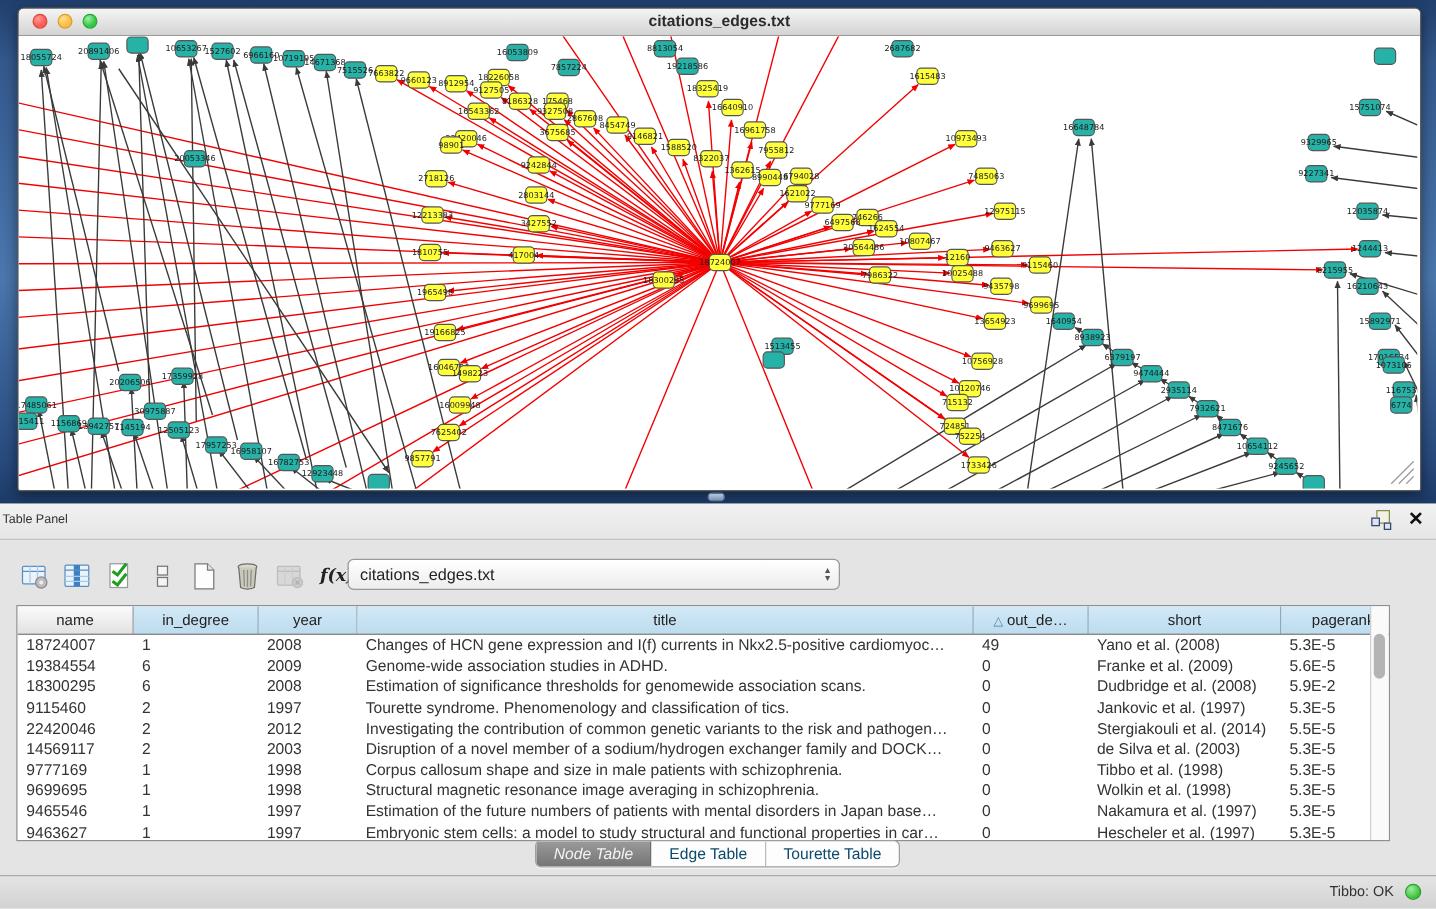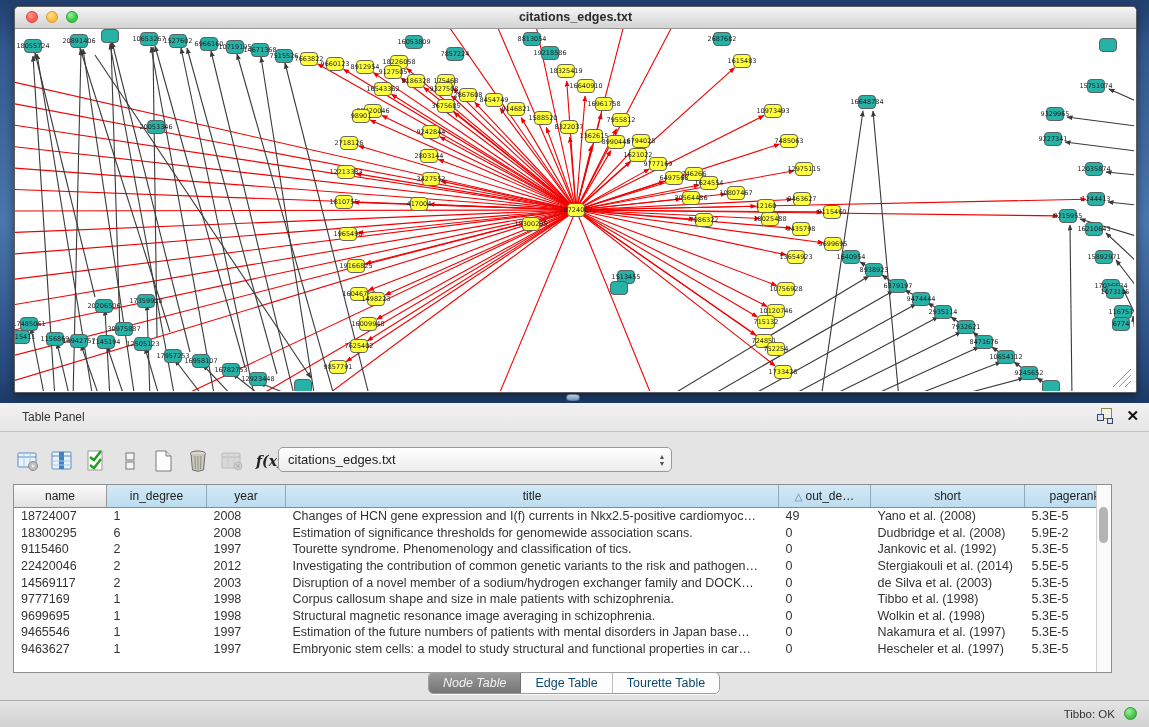--- a/index.html
+++ b/index.html
@@ -21,21 +21,21 @@
   .tl.yel{left:31px;background:radial-gradient(circle at 35% 30%,#ffe092,#fdbc40 60%);border:1px solid #d59f2b;box-sizing:border-box;}
   .tl.grn{left:51px;background:radial-gradient(circle at 35% 30%,#9ef2a0,#33c748 60%);border:1px solid #27a334;box-sizing:border-box;}
   .canvas{position:relative;width:1119px;height:362px;background:#fff;overflow:hidden;}
   .canvas svg{display:block;}
   .splitter-dimple{position:absolute;left:566px;top:394px;width:14px;height:7px;border-radius:4px;
             background:linear-gradient(180deg,#b9c9de,#7d96b6);border:1px solid #5e7796;box-sizing:border-box;}
   
   .table-panel{position:absolute;left:0;top:403px;width:1149px;height:297px;background:#e4e4e4;}
   .panel-header{position:relative;height:28px;background:linear-gradient(180deg,#f1f1f1,#e6e6e6);
             border-bottom:1px solid #c3c3c3;}
-  .panel-header .ph-title{position:absolute;left:22px;top:7px;font-size:12px;color:#333;}
+  .panel-header .ph-title{position:absolute;left:2px;top:7px;font-size:10px;color:#333;}
   .ph-icons{position:absolute;right:10px;top:5px;display:flex;gap:14px;align-items:center;}
   .float-ic{width:15px;height:15px;position:relative;}
   .float-ic .sq1{position:absolute;left:4px;top:0;width:9px;height:9px;border:1px solid #8a8a52;background:#f2f2e4;}
   .float-ic .sq2{position:absolute;left:0;top:6px;width:5px;height:5px;border:1px solid #32466e;background:#dde4f0;}
   .float-ic .sq3{position:absolute;left:10px;top:10px;width:4px;height:4px;border:1px solid #32466e;background:#dde4f0;}
   .close-x{font-size:15px;font-weight:700;color:#111;line-height:15px;}
   
   .tp-toolbar{position:absolute;left:14px;top:40px;height:36px;display:flex;align-items:center;}
   .tbtn{width:28px;height:28px;margin-right:6px;display:flex;align-items:center;justify-content:center;}
   .fx-label{font-family:"DejaVu Serif",serif;font-style:italic;font-weight:700;font-size:14px;color:#222;margin:0 4px;}
@@ -828,36 +828,46 @@
               <td>18724007</td>
               <td>1</td>
               <td>2008</td>
               <td>Changes of HCN gene expression and I(f) currents in Nkx2.5-positive cardiomyoc…</td>
               <td>49</td>
               <td>Yano et al. (2008)</td>
               <td>5.3E-5</td>
               <td></td>
             </tr>
             <tr>
+              <td>19384554</td>
+              <td>6</td>
+              <td>2009</td>
+              <td>Genome-wide association studies in ADHD.</td>
+              <td>0</td>
+              <td>Franke et al. (2009)</td>
+              <td>5.6E-5</td>
+              <td></td>
+            </tr>
+            <tr>
               <td>18300295</td>
               <td>6</td>
               <td>2008</td>
               <td>Estimation of significance thresholds for genomewide association scans.</td>
               <td>0</td>
               <td>Dudbridge et al. (2008)</td>
               <td>5.9E-2</td>
               <td></td>
             </tr>
             <tr>
               <td>9115460</td>
               <td>2</td>
               <td>1997</td>
               <td>Tourette syndrome. Phenomenology and classification of tics.</td>
               <td>0</td>
-              <td>Jankovic et al. (1992)</td>
+              <td>Jankovic et al. (1997)</td>
               <td>5.3E-5</td>
               <td></td>
             </tr>
             <tr>
               <td>22420046</td>
               <td>2</td>
               <td>2012</td>
               <td>Investigating the contribution of common genetic variants to the risk and pathogen…</td>
               <td>0</td>
               <td>Stergiakouli et al. (2014)</td>

